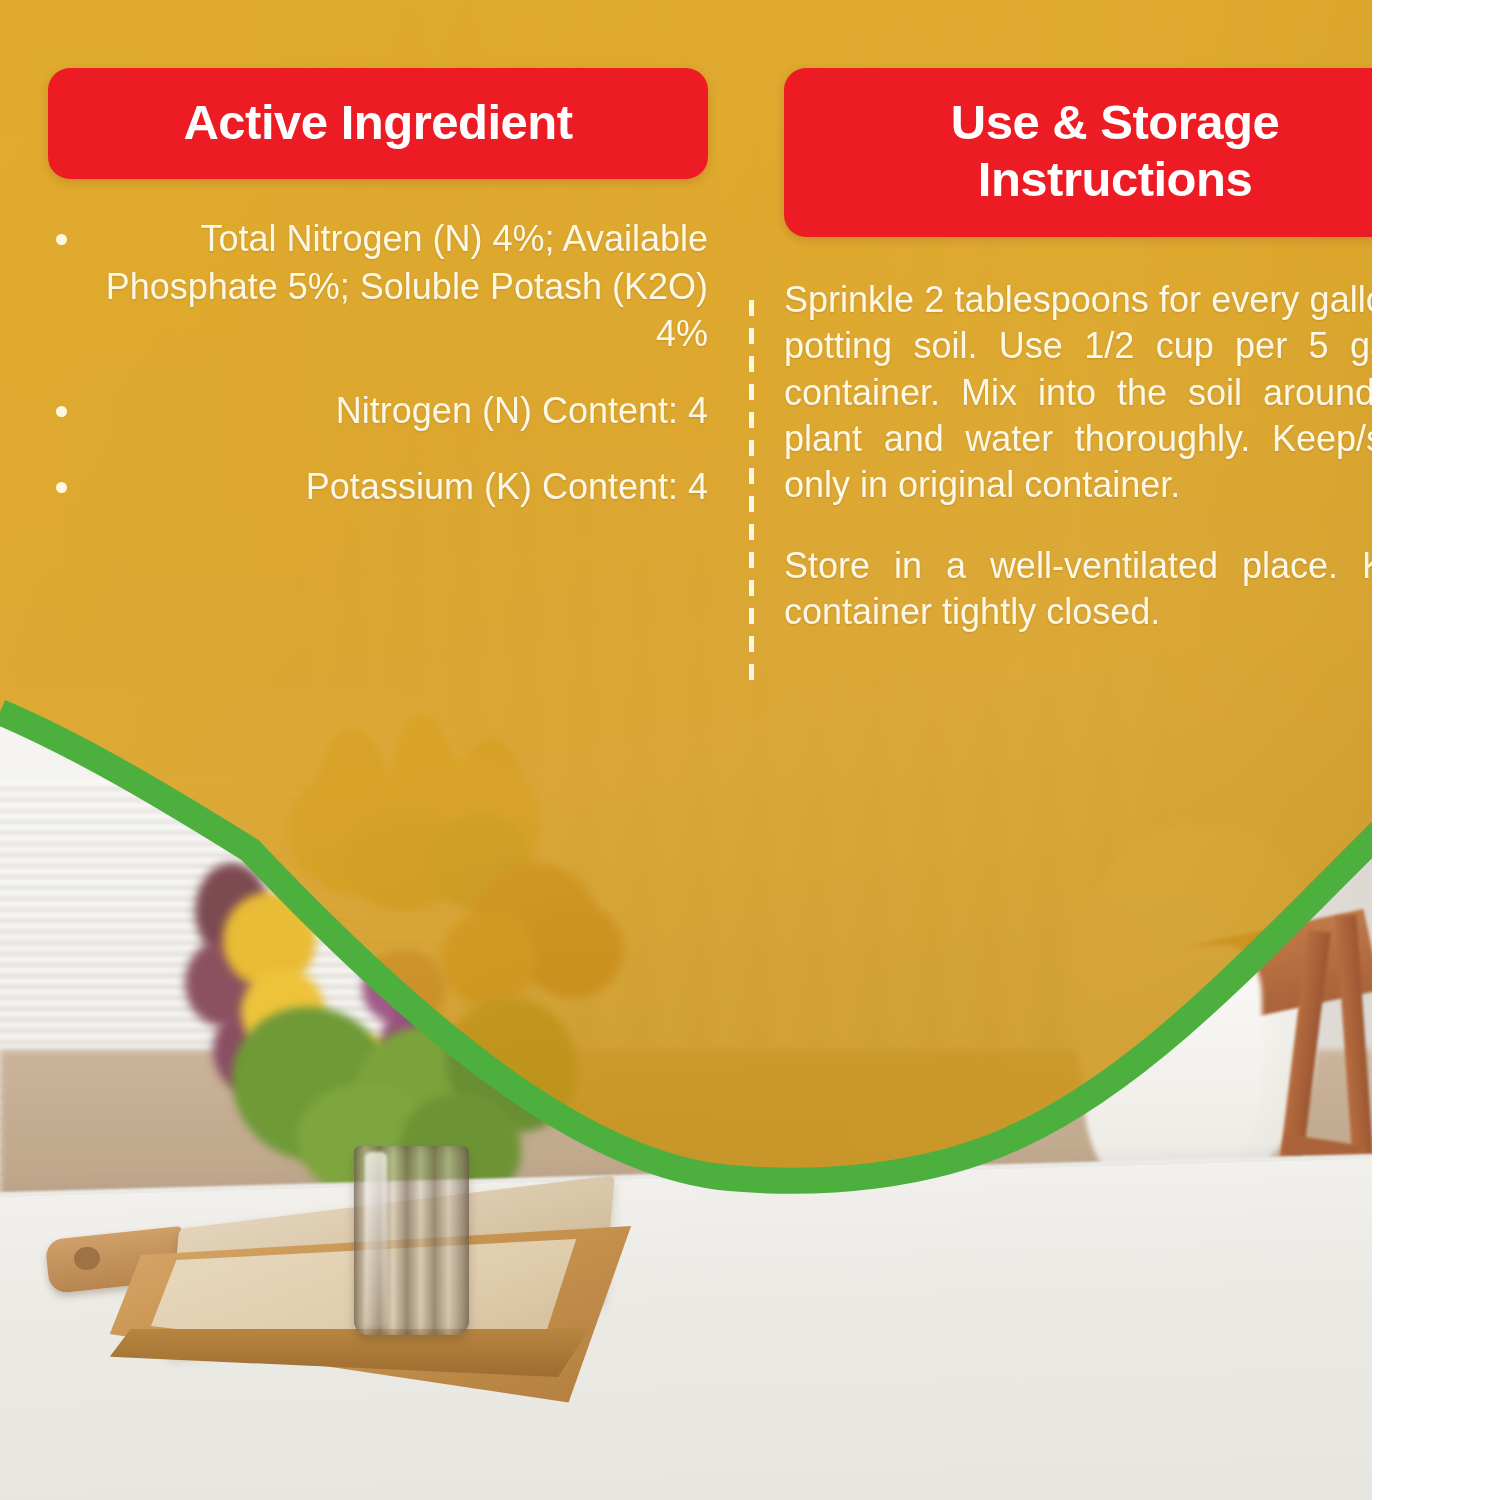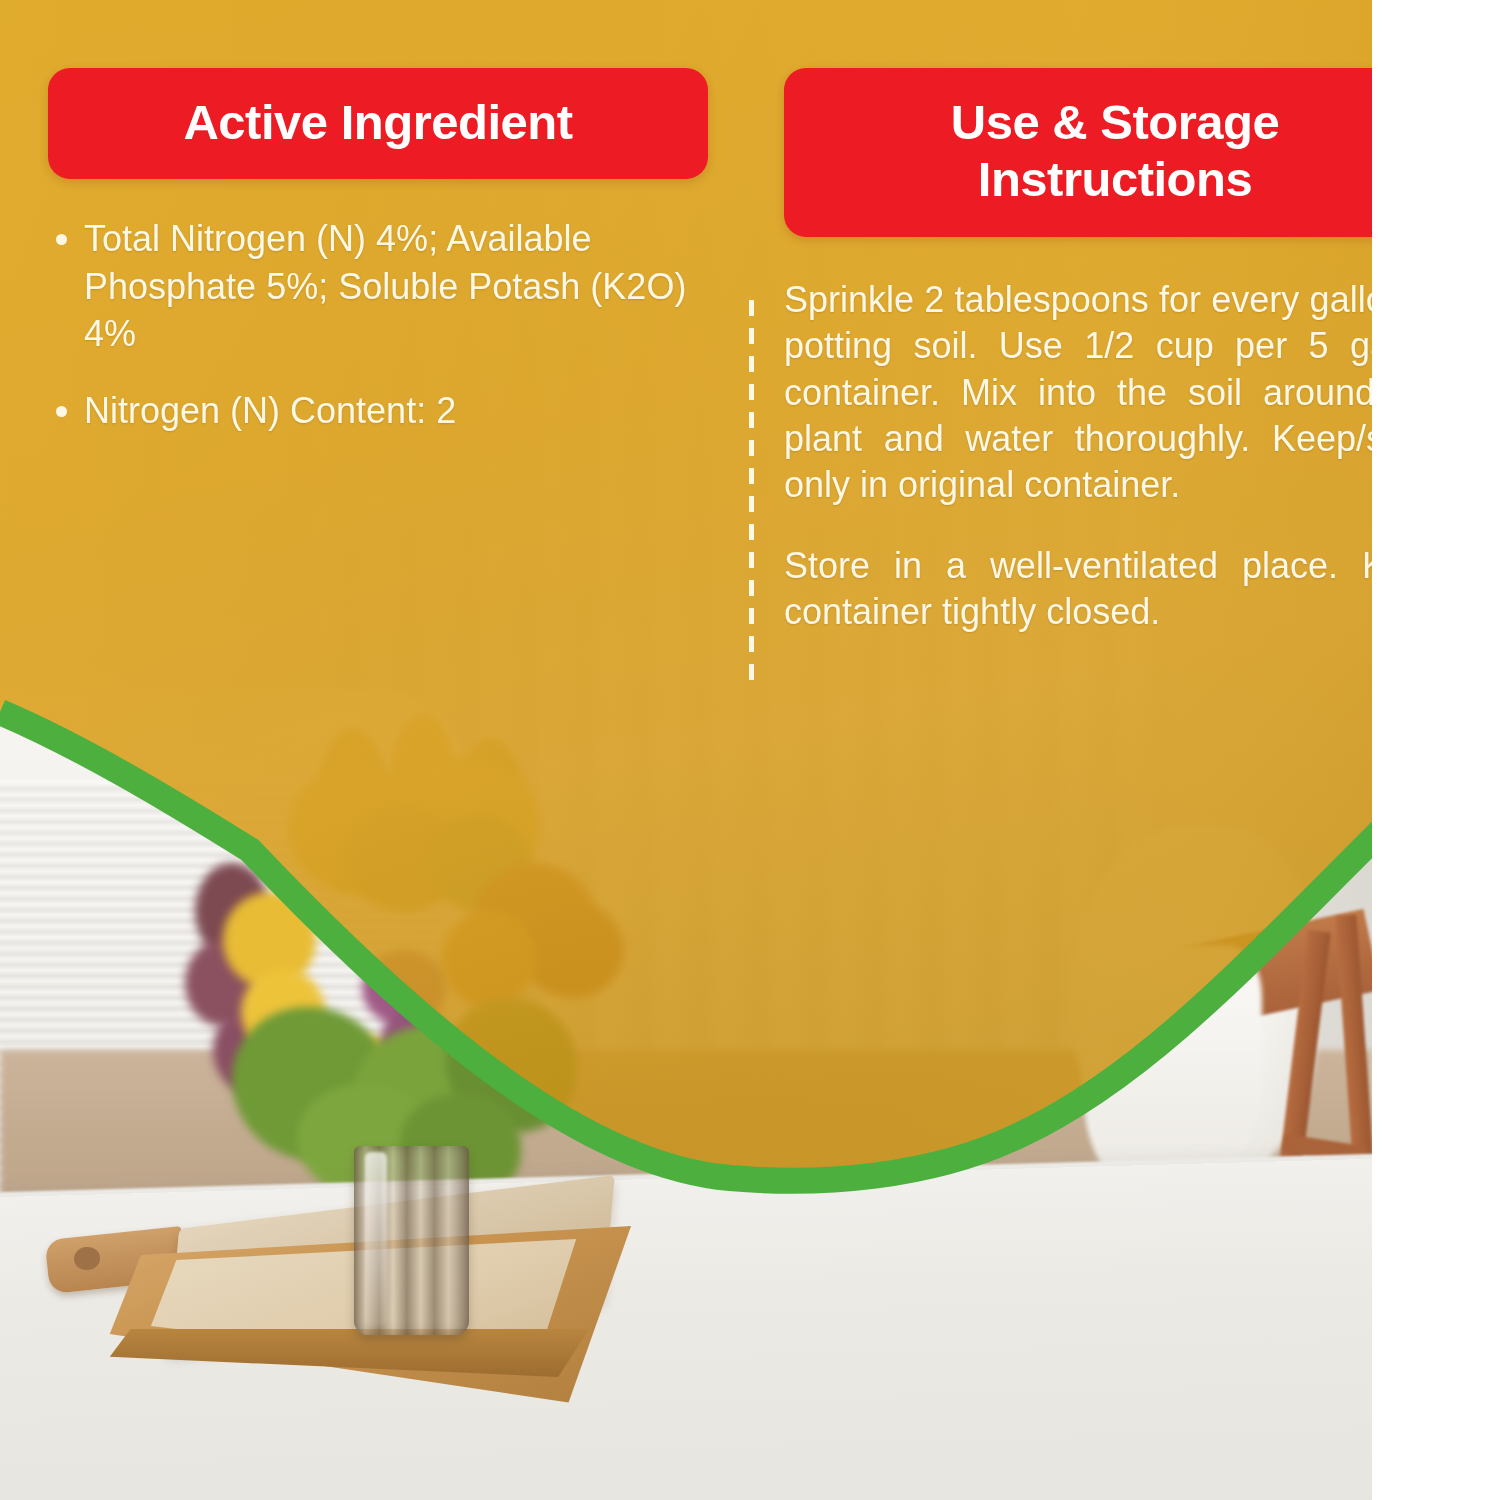--- a/index.html
+++ b/index.html
@@ -265,20 +265,21 @@
     line-height: 1.17;
     font-weight: 700;
     letter-spacing: -0.5px;
     font-family: "Liberation Sans", sans-serif;
   }
 
   .bullets {
     margin: 36px 0 0 0;
     padding: 0;
     list-style: none;
+    text-align: right;
   }
   .bullets li {
     position: relative;
     color: #fdf8e6;
     font-size: 36px;
     line-height: 1.32;
     padding-left: 36px;
     margin-bottom: 29px;
     font-family: "Liberation Sans", sans-serif;
     text-shadow: 0 1px 2px rgba(120,80,10,0.25);
@@ -417,21 +418,22 @@
   </svg>
 
   <div class="content">
 
     <div class="col col-left">
       <div class="header-banner">
         <h2>Active Ingredient</h2>
       </div>
       <ul class="bullets">
         <li>Total Nitrogen (N) 4%; Available Phosphate 5%; Soluble Potash (K2O) 4%</li>
-        <li>Nitrogen (N) Content: 2</li>
+        <li>Nitrogen (N) Content: 4</li>
+        <li>Potassium (K) Content: 4</li>
       </ul>
     </div>
 
     <div class="divider"></div>
 
     <div class="col col-right">
       <div class="header-banner">
         <h2>Use &amp; Storage Instructions</h2>
       </div>
       <div class="instructions">

